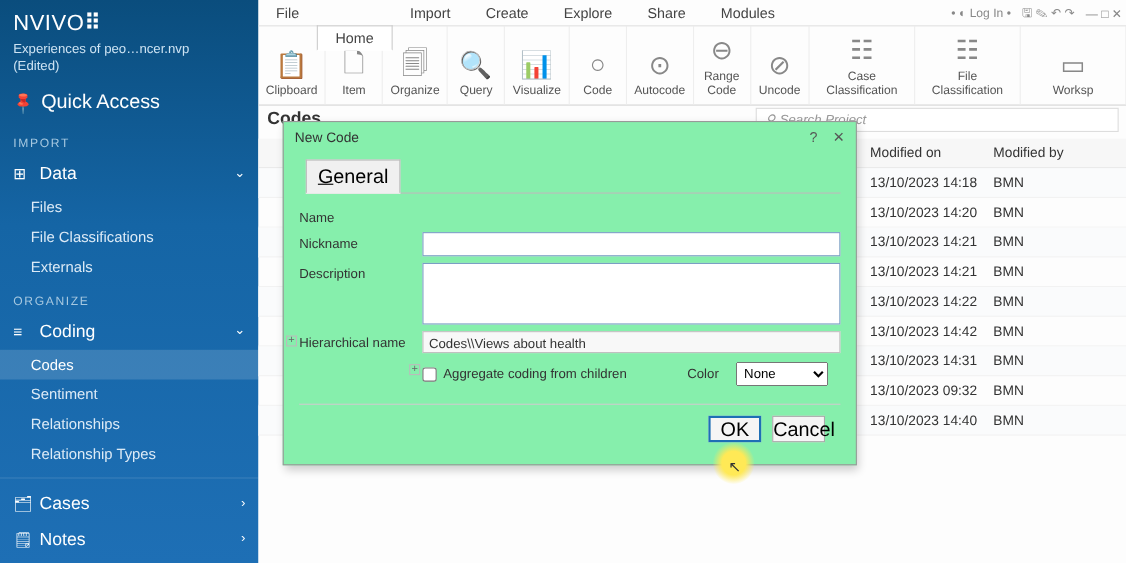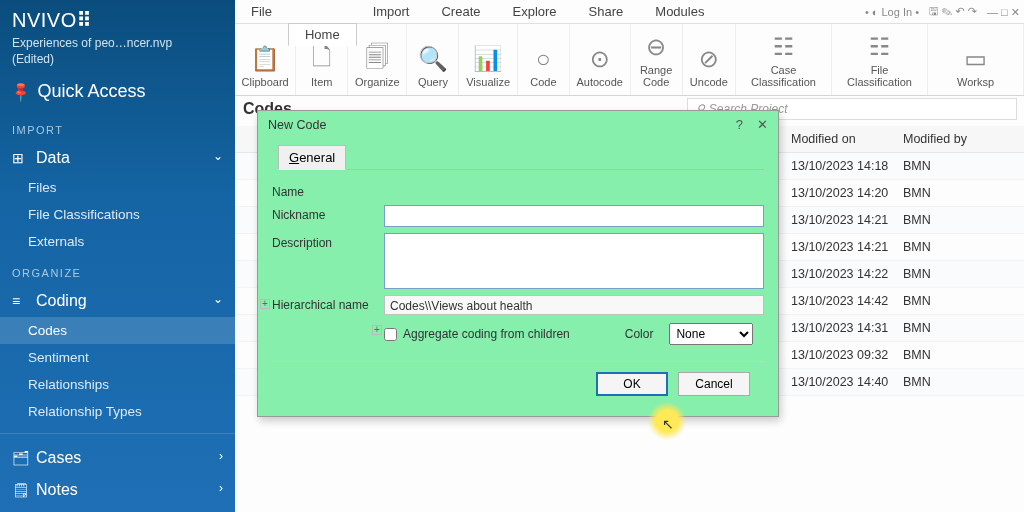--- a/index.html
+++ b/index.html
@@ -43,34 +43,34 @@
 .col-mod { width: 112px; margin-left: 552px; }
 .col-by { width: 100px; }
 
 .search { position: absolute; top: 98px; left: 452px; width: 330px; font-size: 12px; color: #999; font-style: italic; border: 1px solid #ddd; padding: 3px 8px; background: #fff; }
 
 
 .dialog { position: absolute; left: 257px; top: 110px; width: 522px; background: #86efac; border: 1px solid #999; box-shadow: 2px 4px 8px rgba(0,0,0,0.2); }
 .dlg-title { display: flex; justify-content: space-between; align-items: center; padding: 6px 10px; font-size: 12.5px; color: #333; }
 .dlg-title .dbtns { display: flex; gap: 14px; font-size: 13px; color: #555; }
 .dlg-body { padding: 6px 14px 10px; }
-.tab { display: inline-block; padding: 4px 10px; font-size: 13px; border: 1px solid #bbb; border-bottom: 1px solid #f0f0f0; background: #f0f0f0; position: relative; top: 1px; }
+.tab { display: inline-block; padding: 4px 10px; font-size: 18px; border: 1px solid #bbb; border-bottom: 1px solid #f0f0f0; background: #f0f0f0; position: relative; top: 1px; }
 .tab u { text-decoration: underline; }
 .tabstrip { border-bottom: 1px solid #bbb; margin-bottom: 12px; margin-left: 6px; }
 .form-row { display: flex; margin: 6px 0; font-size: 12px; color: #333; }
 .form-row .flab { width: 112px; padding-top: 3px; }
 .form-row input[type=text], .form-row textarea, .form-row .readonly { flex: 1; border: 1px solid #7a9fc4; background: #fff; padding: 3px 5px; font-size: 12px; font-family: inherit; }
 .form-row textarea { height: 56px; resize: none; }
 .form-row .readonly { background: #f8f8f8; border-color: #c0c0c0; height: 20px; }
 .check-row { display: flex; align-items: center; gap: 6px; font-size: 12px; color: #333; margin: 8px 0 4px 112px; }
 .check-row .collab { margin-left: 49px; }
 .check-row select { width: 84px; font-size: 12px; padding: 2px; margin-left: 10px; }
 .exp-btn { position: absolute; left: 1px; font-size: 10px; color: #666; border: 1px solid #bbb; width: 10px; height: 10px; line-height: 8px; text-align: center; }
 .dlg-foot { border-top: 1px solid #ccc; margin-top: 16px; padding: 10px 14px; display: flex; justify-content: flex-end; gap: 10px; }
-.dbtn { width: 72px; height: 24px; font-size: 12px; border: 1px solid #aaa; background: #f5f5f5; cursor: pointer; }
+.dbtn { width: 48px; height: 24px; font-size: 18px; border: 1px solid #aaa; background: #f5f5f5; cursor: pointer; }
 .dbtn.primary { border: 2px solid #1e6fb5; }
 
 .cursor-glow { position: absolute; left: 648px; top: 402px; width: 38px; height: 38px; border-radius: 50%; background: radial-gradient(circle, #ffe956 40%, rgba(255,233,86,0) 72%); pointer-events: none; z-index: 50; }
 .cursor-arrow { position: absolute; left: 662px; top: 416px; font-size: 14px; color: #333; z-index: 51; pointer-events:none; }
 </style>
 </head>
 <body>
 
 <div class="sidebar">
   <div class="brand"><span>NVIVO</span><span class="dots">⠿</span></div>

